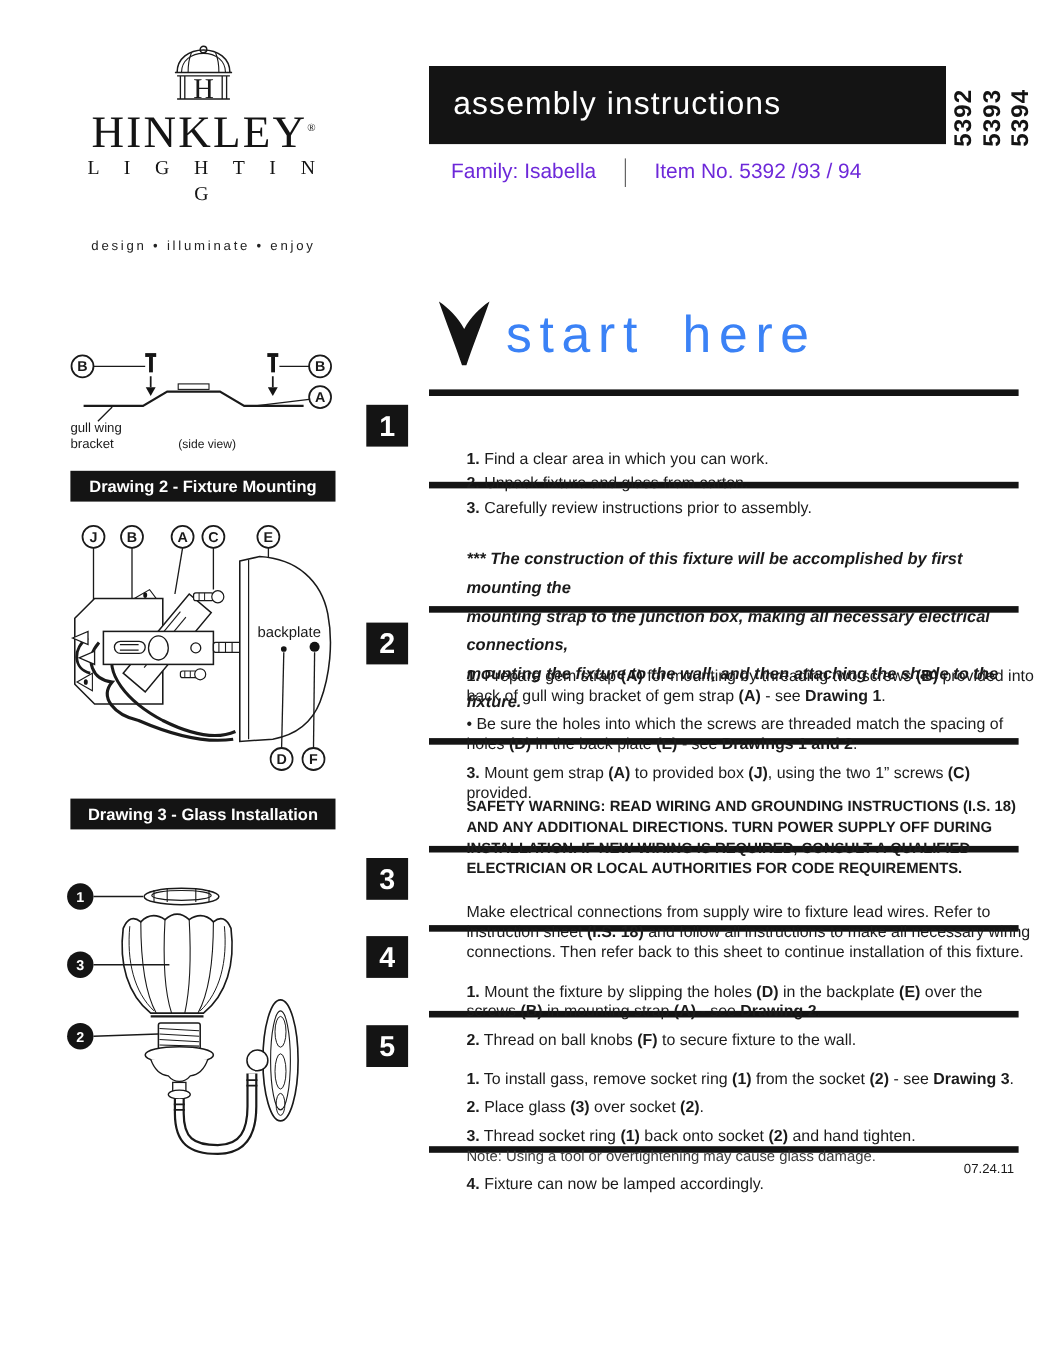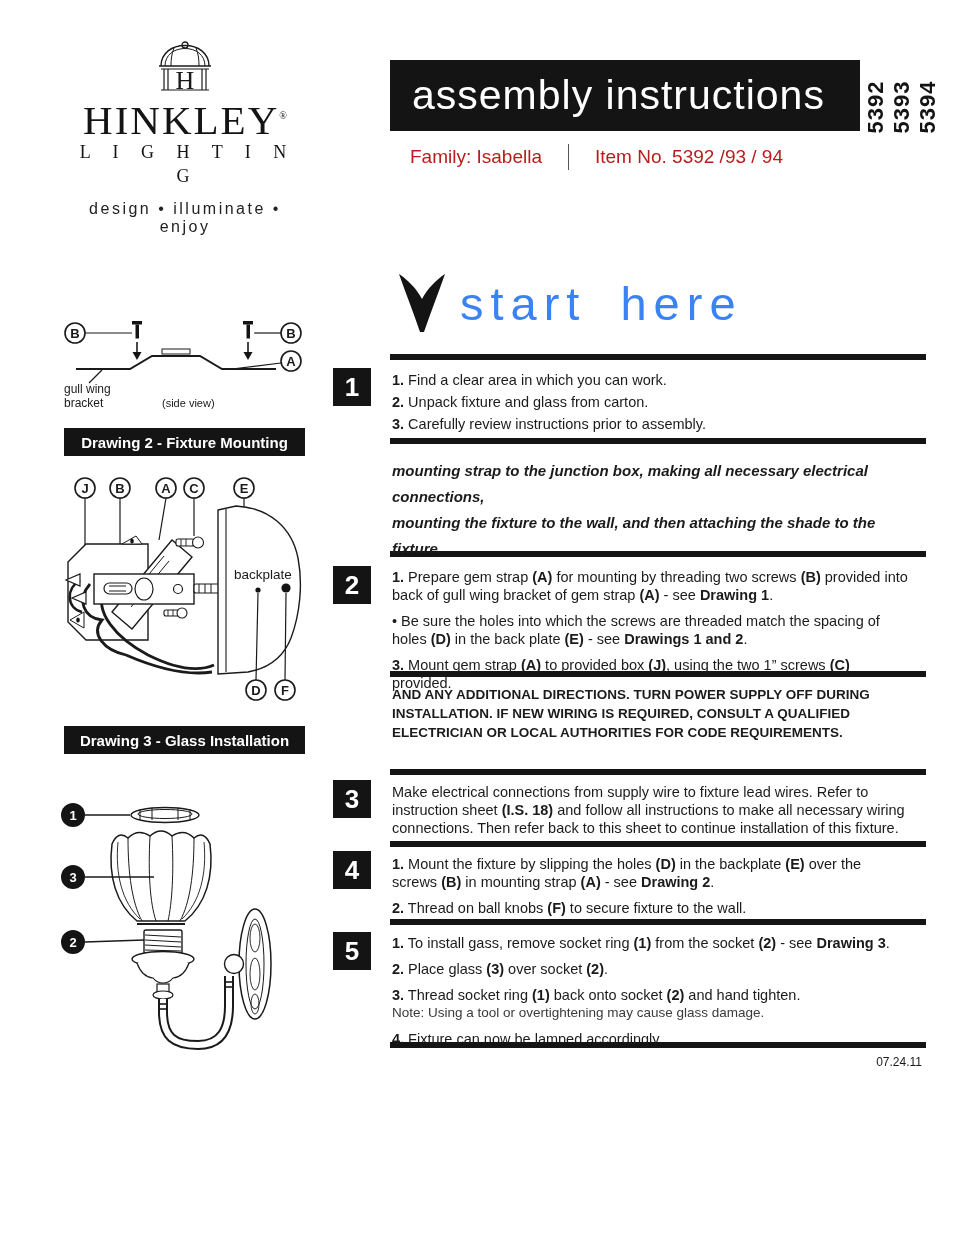--- a/index.html
+++ b/index.html
@@ -7,38 +7,38 @@
     position:relative;width:954px;height:1235px;background:#ffffff;
     font-family:"Liberation Sans", sans-serif;color:#1b1b1b;overflow:hidden;
     margin:0 auto;
   }
   .abs{position:absolute;}
   
   .logo{left:64px;top:40px;width:242px;text-align:center;}
   .logo .wordmark{font-family:"Liberation Serif", serif;font-size:41px;letter-spacing:2px;line-height:40px;color:#141414;}
   .logo .wordmark sup{font-size:10px;letter-spacing:0;}
   .logo .subbrand{font-family:"Liberation Serif", serif;font-size:18px;letter-spacing:9px;line-height:24px;color:#141414;margin-left:5px;}
-  .logo .tagline{font-size:16px;letter-spacing:2.5px;color:#222;margin-top:12px;}
+  .logo .tagline{font-size:12px;letter-spacing:2.5px;color:#222;margin-top:28px;}
   
   .headerbar{left:390px;top:60px;width:470px;height:71px;background:#141414;display:flex;align-items:center;}
-  .headerbar .title{color:#fff;font-size:41px;font-weight:400;letter-spacing:1px;padding-left:22px;}
+  .headerbar .title{color:#fff;font-size:29px;font-weight:400;letter-spacing:1px;padding-left:22px;}
   .itemstack{left:860px;top:55px;width:92px;height:92px;}
   .itemstack .rot{width:92px;height:84px;transform:rotate(-90deg) translate(-6px,0);transform-origin:46px 46px;
     display:flex;flex-direction:column;justify-content:center;}
   .itemstack .num{font-size:22px;font-weight:bold;line-height:26px;letter-spacing:1px;text-align:center;color:#141414;}
-  .familyline{left:410px;top:144px;display:flex;align-items:center;font-size:19px;color:#b91c1c;}
+  .familyline{left:410px;top:144px;display:flex;align-items:center;font-size:19px;color:#6d28d9;}
   .familyline .divider{width:1px;height:26px;background:#555;margin:0 26px;}
   
   .starthere{left:460px;top:276px;font-size:47px;letter-spacing:7px;word-spacing:14px;color:#3b82f6;}
   
   .rule{left:390px;width:536px;height:6px;background:#141414;}
   .stepbox{left:333px;width:38px;height:38px;background:#141414;color:#fff;font-size:26px;font-weight:bold;
     display:flex;align-items:center;justify-content:center;}
   
-  .sec{left:392px;width:516px;font-size:14.5px;line-height:18px;color:#1b1b1b;}
+  .sec{left:424px;width:516px;font-size:14.5px;line-height:18px;color:#1b1b1b;margin-top:38px;}
   .sec p{margin:0 0 8px 0;}
   .sec p:last-child{margin-bottom:0;}
   .intro div{font-weight:bold;font-style:italic;font-size:15px;line-height:26px;}
   .safety div{font-weight:bold;font-size:13.5px;line-height:19px;}
   .note{font-size:13.5px;color:#3a3a3a;margin-top:-6px;}
   .revdate{left:408px;width:514px;top:1055px;text-align:right;font-size:12px;color:#1b1b1b;}
   
   .panelbar{left:64px;width:241px;height:28px;background:#141414;color:#fff;font-size:15px;font-weight:bold;
     display:flex;align-items:center;justify-content:center;}
   svg .ln{stroke:#1a1a1a;fill:none;}
@@ -114,31 +114,33 @@
   <div class="abs stepbox" style="top:851px;">4</div>
   <div class="abs stepbox" style="top:932px;">5</div>
 
   <div class="abs sec" style="top:369px;">
     <p style="line-height:22px;margin-bottom:0;"><span style="font-weight: bold;">1.</span><span> Find a clear area in which you can work.</span></p>
     <p style="line-height:22px;margin-bottom:0;"><span style="font-weight: bold;">2.</span><span> Unpack fixture and glass from carton.</span></p>
     <p style="line-height:22px;margin-bottom:0;"><span style="font-weight: bold;">3.</span><span> Carefully review instructions prior to assembly.</span></p>
   </div>
 
   <div class="abs sec intro" style="top:458px;">
+    <div>*** The construction of this fixture will be accomplished by first mounting the</div>
     <div>mounting strap to the junction box, making all necessary electrical connections,</div>
     <div>mounting the fixture to the wall, and then attaching the shade to the fixture.</div>
   </div>
 
   <div class="abs sec" style="top:568px;">
     <p><span style="font-weight: bold;">1.</span><span> Prepare gem strap </span><span style="font-weight: bold;">(A)</span><span> for mounting by threading two screws </span><span style="font-weight: bold;">(B)</span><span> provided into back of gull wing bracket of gem strap </span><span style="font-weight: bold;">(A)</span><span> - see </span><span style="font-weight: bold;">Drawing 1</span><span>.</span></p>
     <p><span>• Be sure the holes into which the screws are threaded match the spacing of holes </span><span style="font-weight: bold;">(D)</span><span> in the back plate </span><span style="font-weight: bold;">(E)</span><span> - see </span><span style="font-weight: bold;">Drawings 1 and 2</span><span>.</span></p>
     <p><span style="font-weight: bold;">3.</span><span> Mount gem strap </span><span style="font-weight: bold;">(A)</span><span> to provided box </span><span style="font-weight: bold;">(J)</span><span>, using the two 1” screws </span><span style="font-weight: bold;">(C)</span><span> provided.</span></p>
   </div>
 
   <div class="abs sec safety" style="top:685px;">
+    <div>SAFETY WARNING: READ WIRING AND GROUNDING INSTRUCTIONS (I.S. 18)</div>
     <div>AND ANY ADDITIONAL DIRECTIONS. TURN POWER SUPPLY OFF DURING</div>
     <div>INSTALLATION. IF NEW WIRING IS REQUIRED, CONSULT A QUALIFIED</div>
     <div>ELECTRICIAN OR LOCAL AUTHORITIES FOR CODE REQUIREMENTS.</div>
   </div>
 
   <div class="abs sec" style="top:783px;">
     <p><span>Make electrical connections from supply wire to fixture lead wires. Refer to instruction sheet </span><span style="font-weight: bold;">(I.S. 18)</span><span> and follow all instructions to make all necessary wiring connections. Then refer back to this sheet to continue installation of this fixture.</span></p>
   </div>
 
   <div class="abs sec" style="top:855px;">

